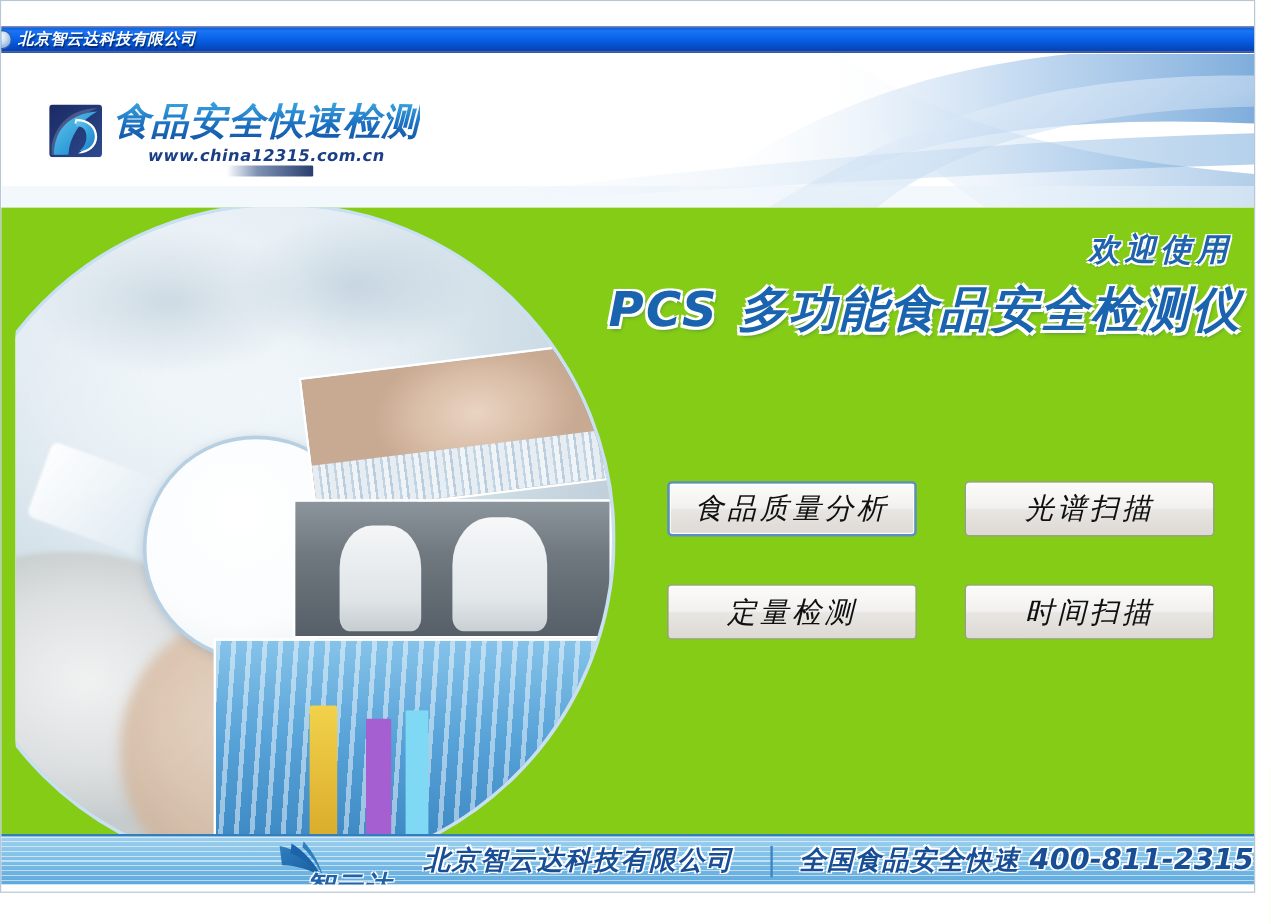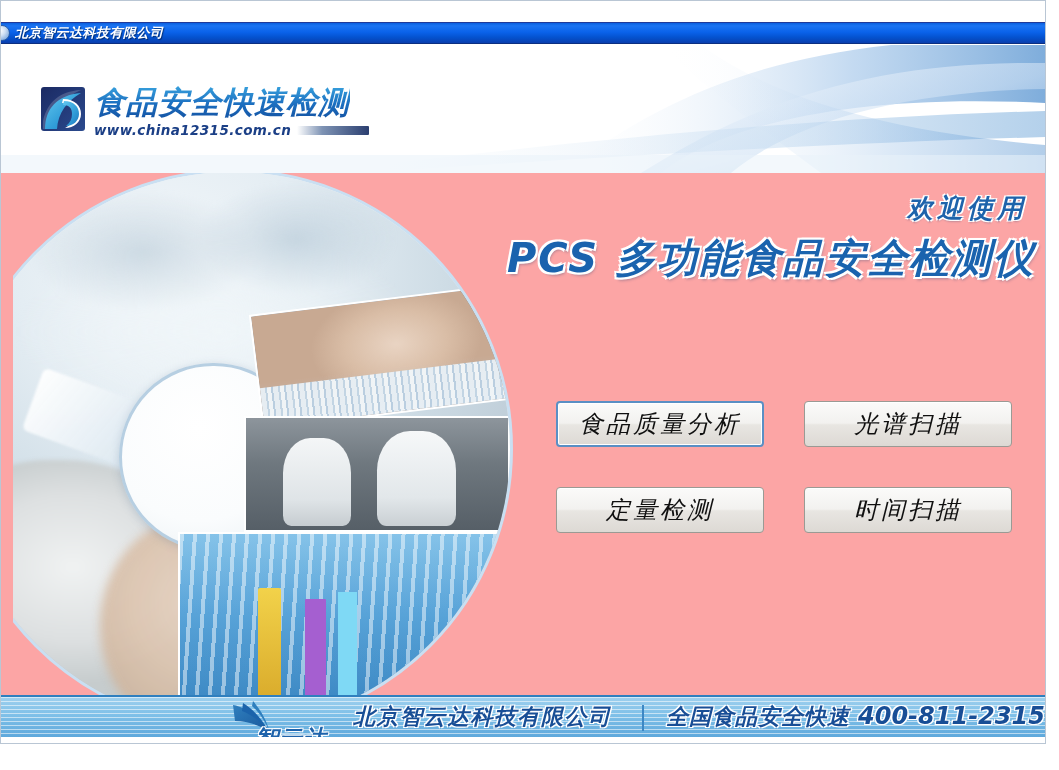--- a/index.html
+++ b/index.html
@@ -106,41 +106,42 @@
     -webkit-background-clip: text;
     background-clip: text;
     color: transparent;
     white-space: nowrap;
     margin-top: 18px;
   }
   .brand-url-wrap {
     display: flex;
     align-items: center;
     margin-top: 3px;
+    flex-direction: column;
   }
   .brand-url {
     font-size: 13.5px;
     font-weight: bold;
     color: #1b3f86;
     letter-spacing: 0.4px;
     white-space: nowrap;
   }
   .brand-url-bar {
     width: 72px; height: 9px;
     margin-left: 6px;
     background: linear-gradient(to right, #ffffff 0%, #7e93b4 35%, #2b3f70 100%);
     border-radius: 1px;
   }
 
   
   .content {
     position: absolute;
     left: 0px; top: 172px;
     width: 1044px; height: 522px;
-    background: #fca5a5;
+    background: #84cc16;
     overflow: hidden;
   }
 
   
   .photo-disc {
     position: absolute;
     left: 12px; top: 0px;
     width: 500px; height: 522px;
     overflow: hidden;
   }

